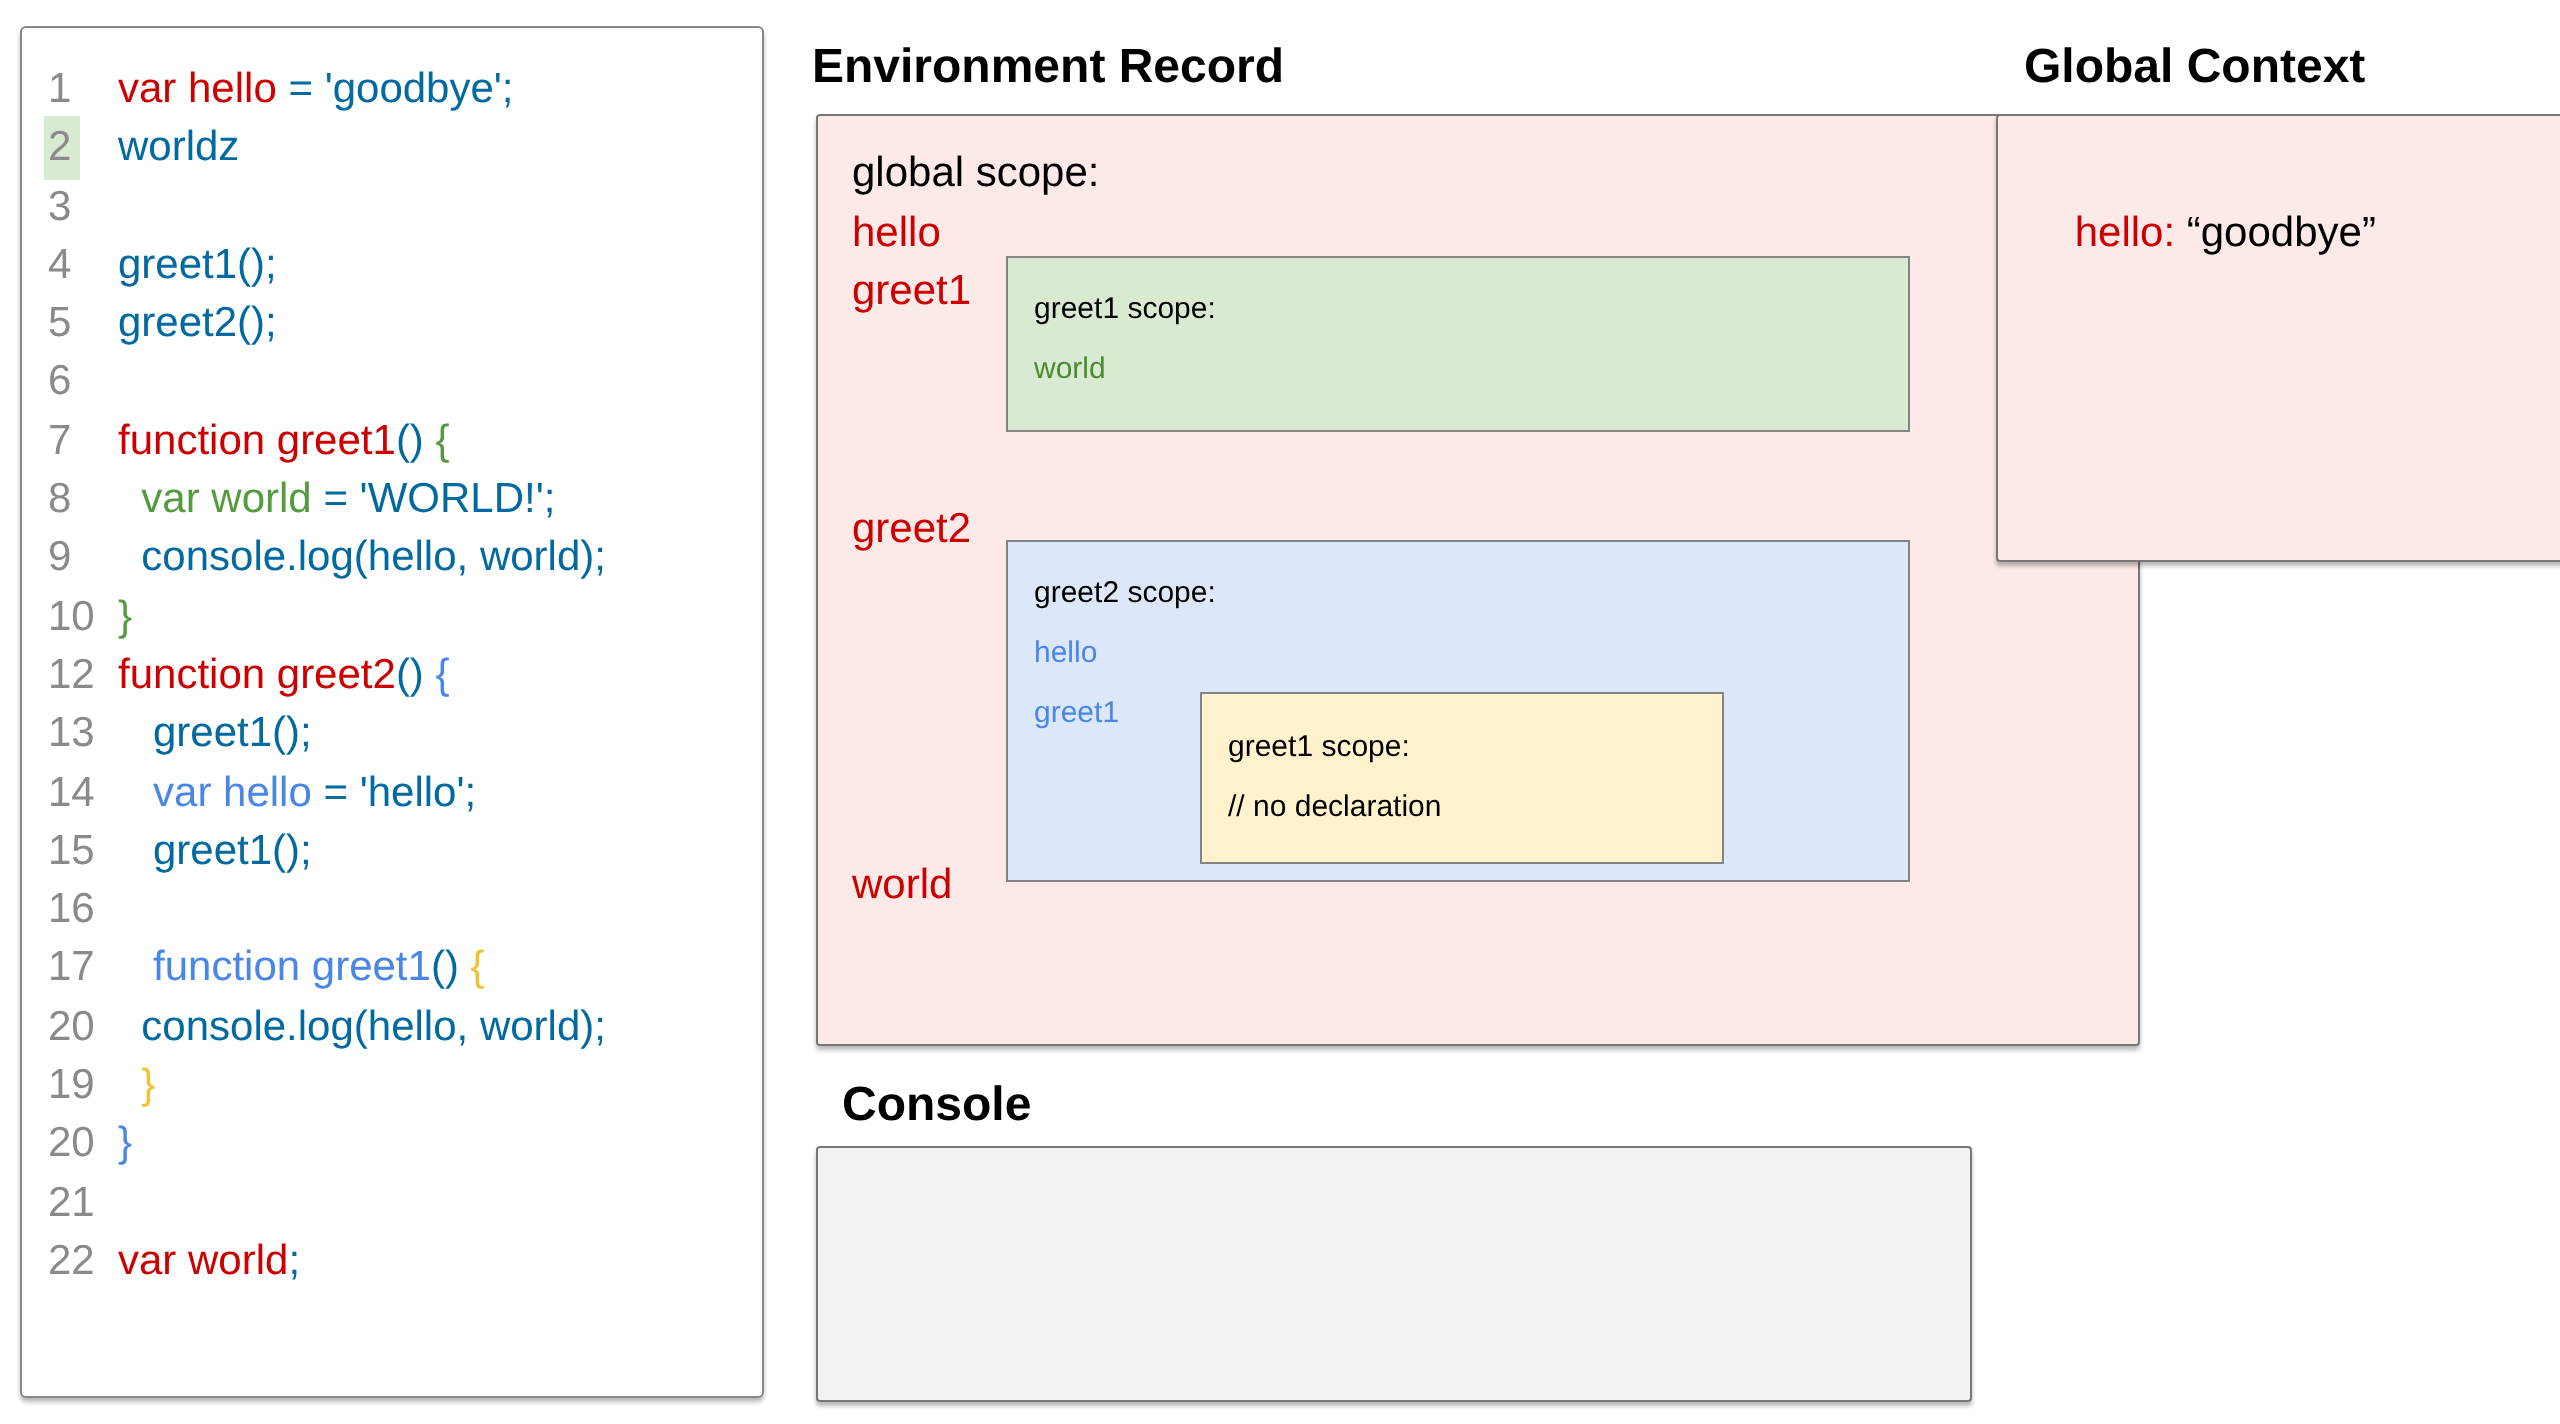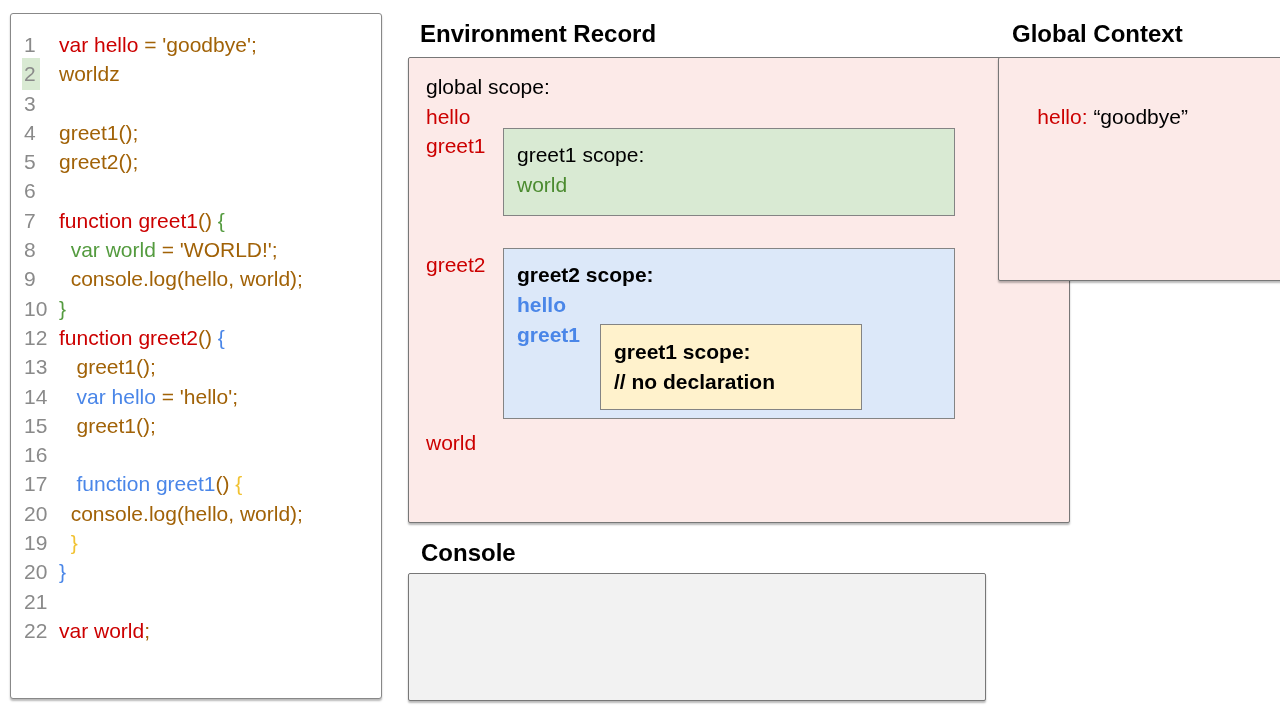--- a/index.html
+++ b/index.html
@@ -15,21 +15,21 @@
   
   .code-panel{left:10px;top:13px;width:372px;height:686px;background:#fff;
     border:1.5px solid #888;border-radius:3px;
     box-shadow:0 2px 2px rgba(0,0,0,0.28);padding-top:16px;overflow:hidden;}
   .code-line{display:flex;align-items:center;height:29.3px;white-space:pre;
     font-size:21px;line-height:29.3px;}
   .gutter{flex:0 0 37px;margin-left:11px;color:var(--gutter);}
   .gutter .num{display:inline-block;padding:1px 4px 1px 2px;}
   .gutter.hl .num{background:var(--green_bg);}
   .code-text{white-space:pre;}
-  .tok-k{color:#a16207;}
+  .tok-k{color:#0369a1;}
   .tok-r{color:var(--red);}
   .tok-g{color:var(--green);}
   .tok-b{color:var(--blue);}
   .tok-y{color:var(--yellow);}
 
   
   .panel-title{font-size:24px;font-weight:bold;color:#000;white-space:nowrap;}
 
   
   .big-box{border:1.5px solid var(--border_gray);border-radius:2px;
@@ -37,23 +37,23 @@
   .env-box{left:408px;top:57px;width:662px;height:466px;background:var(--pink_bg);}
   .global-box{left:998px;top:57px;width:288px;height:224px;background:var(--pink_bg);text-decoration:underline;}
   .console-box{left:408px;top:573px;width:578px;height:128px;background:var(--console_bg);}
 
   .env-text{position:absolute;font-size:21px;line-height:30px;white-space:pre;}
   .c-black{color:#000;} .c-red{color:var(--red);} .c-blue{color:var(--blue);}
   .c-green{color:#4b8b2f;}
 
   .scope-box{position:absolute;border:1.5px solid #848484;}
   .greet1-box{left:94px;top:70px;width:452px;height:88px;background:var(--green_bg);}
-  .greet2-box{left:94px;top:190px;width:452px;height:171px;background:var(--blue_bg);font-weight:bold;}
+  .greet2-box{left:94px;top:212px;width:452px;height:171px;background:var(--blue_bg);}
   .inner-yellow-box{left:96px;top:75px;width:262px;height:86px;background:var(--yellow_bg);}
-  .scope-pad{padding:11px 13px 0 13px;font-size:21px;line-height:30px;}
+  .scope-pad{padding:11px 13px 0 13px;font-size:15px;line-height:30px;}
 </style>
 </head>
 <body>
 
 <div class="abs code-panel">
   <div>
       <div class="code-line"><span class="gutter"><span class="num">1</span></span><span class="code-text"><span class="tok-r">var hello</span><span class="tok-k"> = 'goodbye';</span></span></div>
       <div class="code-line"><span class="gutter hl"><span class="num">2</span></span><span class="code-text"><span class="tok-k">worldz</span></span></div>
       <div class="code-line"><span class="gutter"><span class="num">3</span></span><span class="code-text"></span></div>
       <div class="code-line"><span class="gutter"><span class="num">4</span></span><span class="code-text"><span class="tok-k">greet1();</span></span></div>
@@ -70,21 +70,21 @@
       <div class="code-line"><span class="gutter"><span class="num">16</span></span><span class="code-text"></span></div>
       <div class="code-line"><span class="gutter"><span class="num">17</span></span><span class="code-text"><span class="tok-k">   </span><span class="tok-b">function greet1</span><span class="tok-k">() </span><span class="tok-y">{</span></span></div>
       <div class="code-line"><span class="gutter"><span class="num">20</span></span><span class="code-text"><span class="tok-k">  console.log(hello, world);</span></span></div>
       <div class="code-line"><span class="gutter"><span class="num">19</span></span><span class="code-text"><span class="tok-k">  </span><span class="tok-y">}</span></span></div>
       <div class="code-line"><span class="gutter"><span class="num">20</span></span><span class="code-text"><span class="tok-b">}</span></span></div>
       <div class="code-line"><span class="gutter"><span class="num">21</span></span><span class="code-text"></span></div>
       <div class="code-line"><span class="gutter"><span class="num">22</span></span><span class="code-text"><span class="tok-r">var world</span><span class="tok-k">;</span></span></div>
     </div>
 </div>
 
-<div class="abs panel-title" style="left:420px;top:20px;">Environment Record</div>
+<div class="abs panel-title" style="left:406px;top:20px;">Environment Record</div>
 
 <div class="abs big-box env-box">
   <span class="env-text c-black" style="left:17px;top:14px;">global scope:</span>
   <span class="env-text c-red" style="left:17px;top:44px;">hello</span>
   <span class="env-text c-red" style="left:17px;top:73px;">greet1</span>
   <span class="env-text c-red" style="left:17px;top:192px;">greet2</span>
   <span class="env-text c-red" style="left:17px;top:370px;">world</span>
 
   <div class="scope-box greet1-box">
     <div class="scope-pad">

